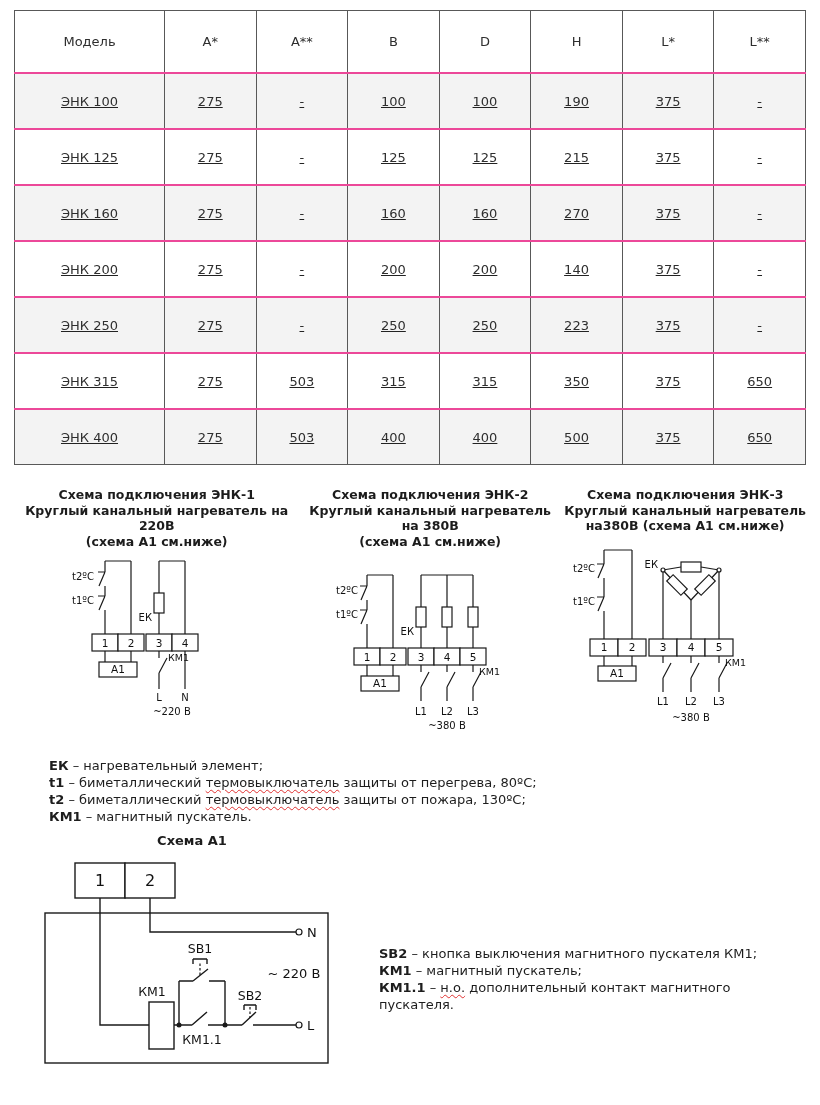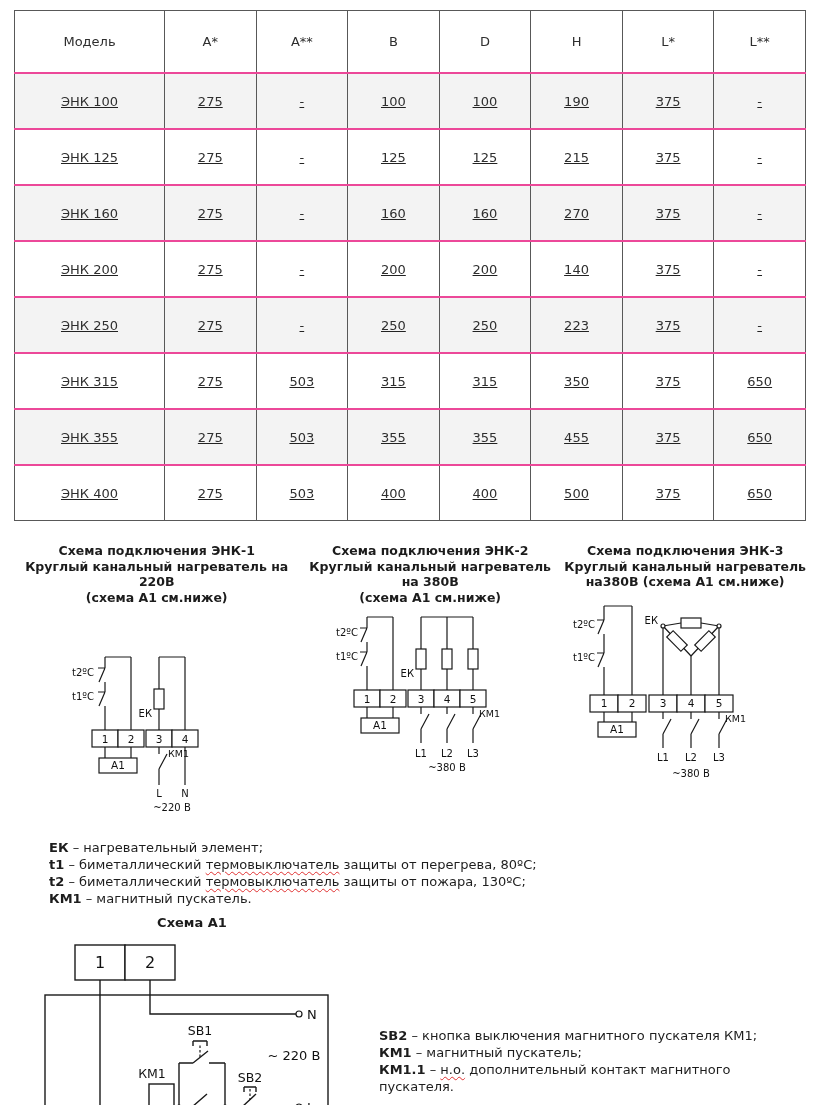--- a/index.html
+++ b/index.html
@@ -11,21 +11,21 @@
   .spec th,.spec td{border:1px solid #585858;text-align:center;vertical-align:middle;
     font-size:13px;font-weight:400;color:#2e2e2e;padding:0;}
   .spec thead th{height:61px;background:#fff;}
   .spec tbody td{height:54px;}
   .spec tbody tr{border-top:2px solid #ec4899;text-decoration:underline;}
   .spec tbody tr:nth-child(odd) td{background:#f3f3f3;}
 
   
   .diagrams{display:flex;margin-top:22px;}
   .dcol{display:flex;flex-direction:column;align-items:center;}
-  .dcol1{width:300px;gap:40px;}.dcol2{width:275px;}.dcol3{width:245px;align-items:flex-end;}
+  .dcol1{width:300px;}.dcol2{width:275px;gap:14px;}.dcol3{width:245px;align-items:flex-end;}
   .dtitle{font-weight:700;font-size:12.5px;line-height:15.5px;text-align:center;color:#1c1c1c;}
   .dsvg{margin-top:6px;}
 
   svg text{fill:#111;}
   .lbl{font-size:10px;}
   .num{font-size:10.5px;}
   .sm{font-size:9.5px;}
   .big{font-size:16px;}
   .med{font-size:12.5px;}
   .med2{font-size:13px;}
@@ -128,30 +128,20 @@
           <td>375</td>
           <td>-</td>
         </tr>
         <tr>
           <td>ЭНК 315</td>
           <td>275</td>
           <td>503</td>
           <td>315</td>
           <td>315</td>
           <td>350</td>
-          <td>375</td>
-          <td>650</td>
-        </tr>
-        <tr>
-          <td>ЭНК 355</td>
-          <td>275</td>
-          <td>503</td>
-          <td>355</td>
-          <td>355</td>
-          <td>455</td>
           <td>375</td>
           <td>650</td>
         </tr>
         <tr>
           <td>ЭНК 400</td>
           <td>275</td>
           <td>503</td>
           <td>400</td>
           <td>400</td>
           <td>500</td>

